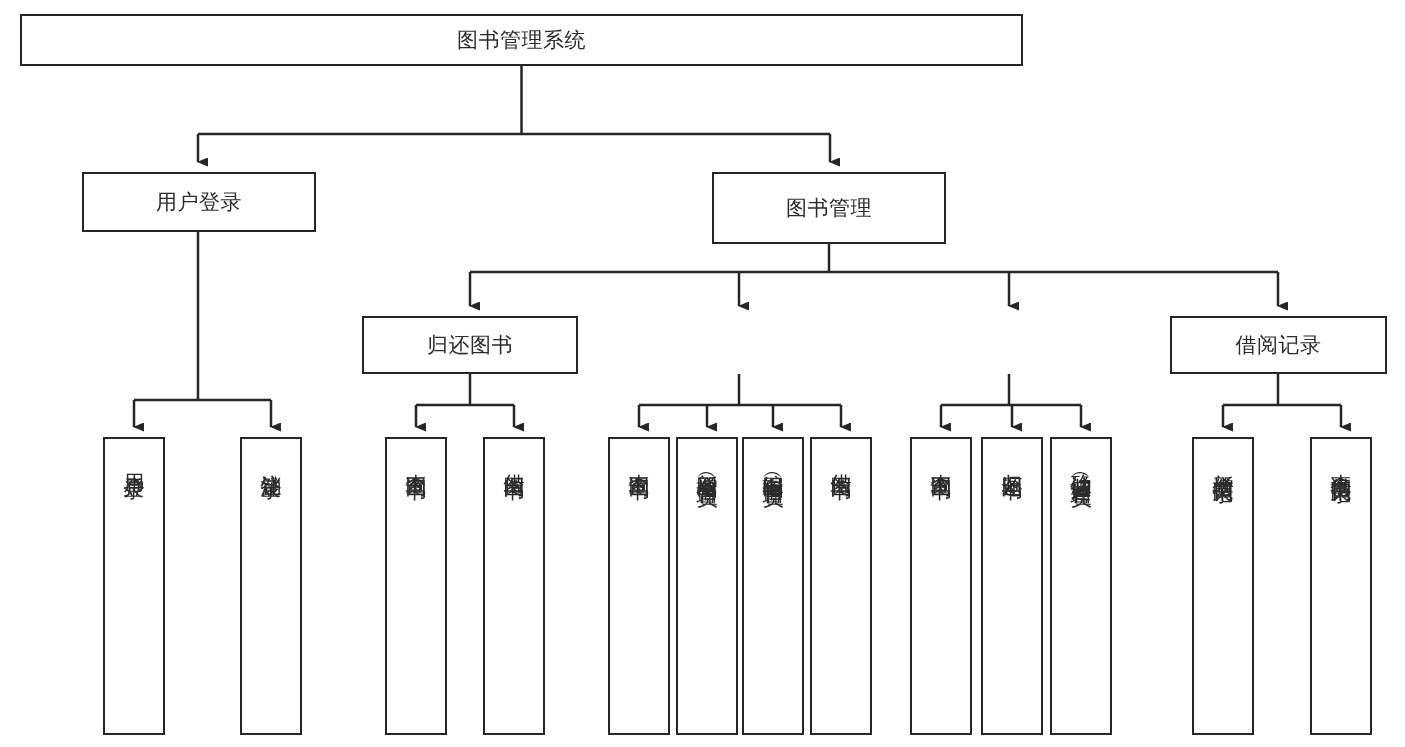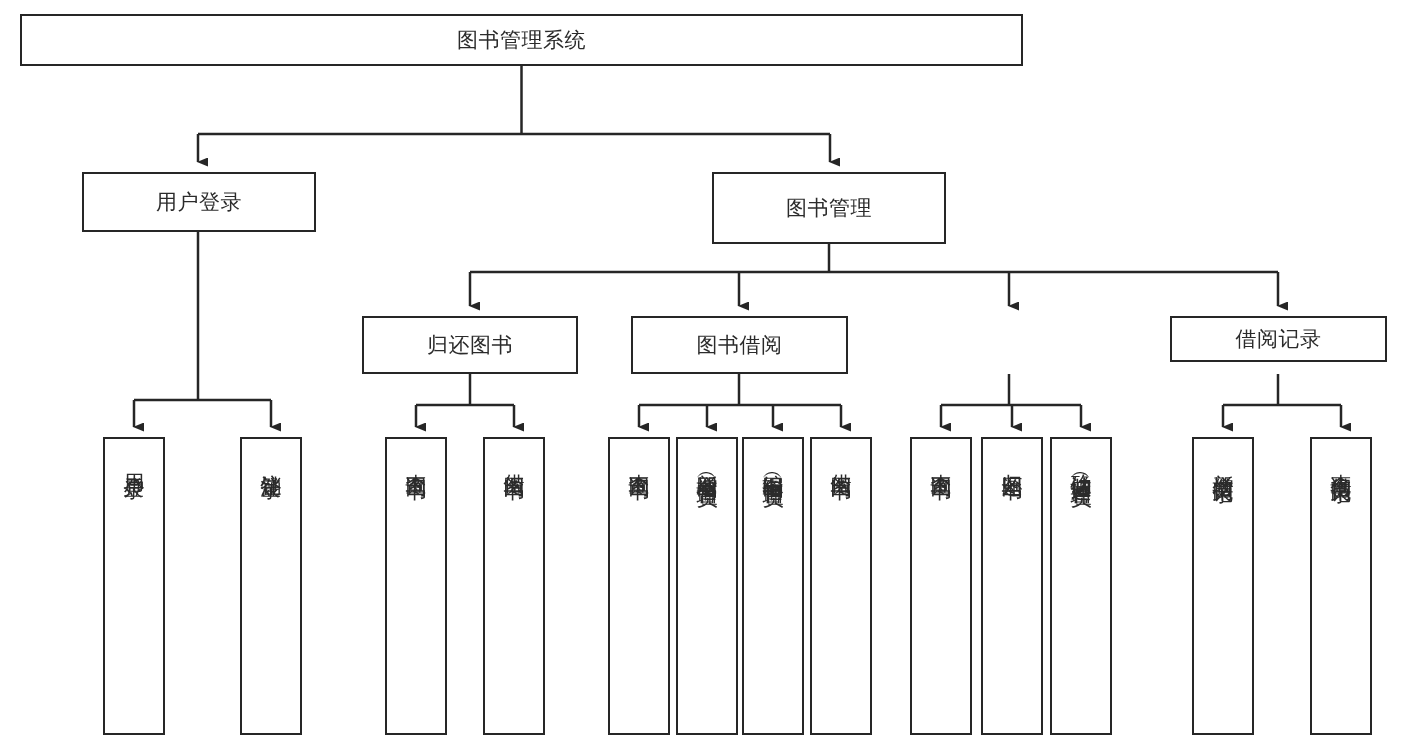--- a/index.html
+++ b/index.html
@@ -129,24 +129,21 @@
   <div class="node-box" style="left:82px; top:172px; width:234px; height:60px;">
     <span class="node-label">用户登录</span>
   </div>
   <div class="node-box" style="left:712px; top:172px; width:234px; height:72px;">
     <span class="node-label">图书管理</span>
   </div>
 
   <div class="node-box" style="left:362px; top:316px; width:216px; height:58px;">
     <span class="node-label">归还图书</span>
   </div>
-  <div class="node-box" style="left:631px; top:316px; width:217px; height:58px;">
-    <span class="node-label">图书借阅</span>
-  </div>
-  <div class="node-box" style="left:1170px; top:316px; width:217px; height:46px;">
+  <div class="node-box" style="left:1170px; top:316px; width:217px; height:58px;">
     <span class="node-label">借阅记录</span>
   </div>
 
   <div class="node-box vertical" style="left:103px; top:437px; width:62px; height:298px;">
     <span class="node-label">用户登录</span>
   </div>
   <div class="node-box vertical" style="left:240px; top:437px; width:62px; height:298px;">
     <span class="node-label">注销登录</span>
   </div>
   <div class="node-box vertical" style="left:385px; top:437px; width:62px; height:298px;">

